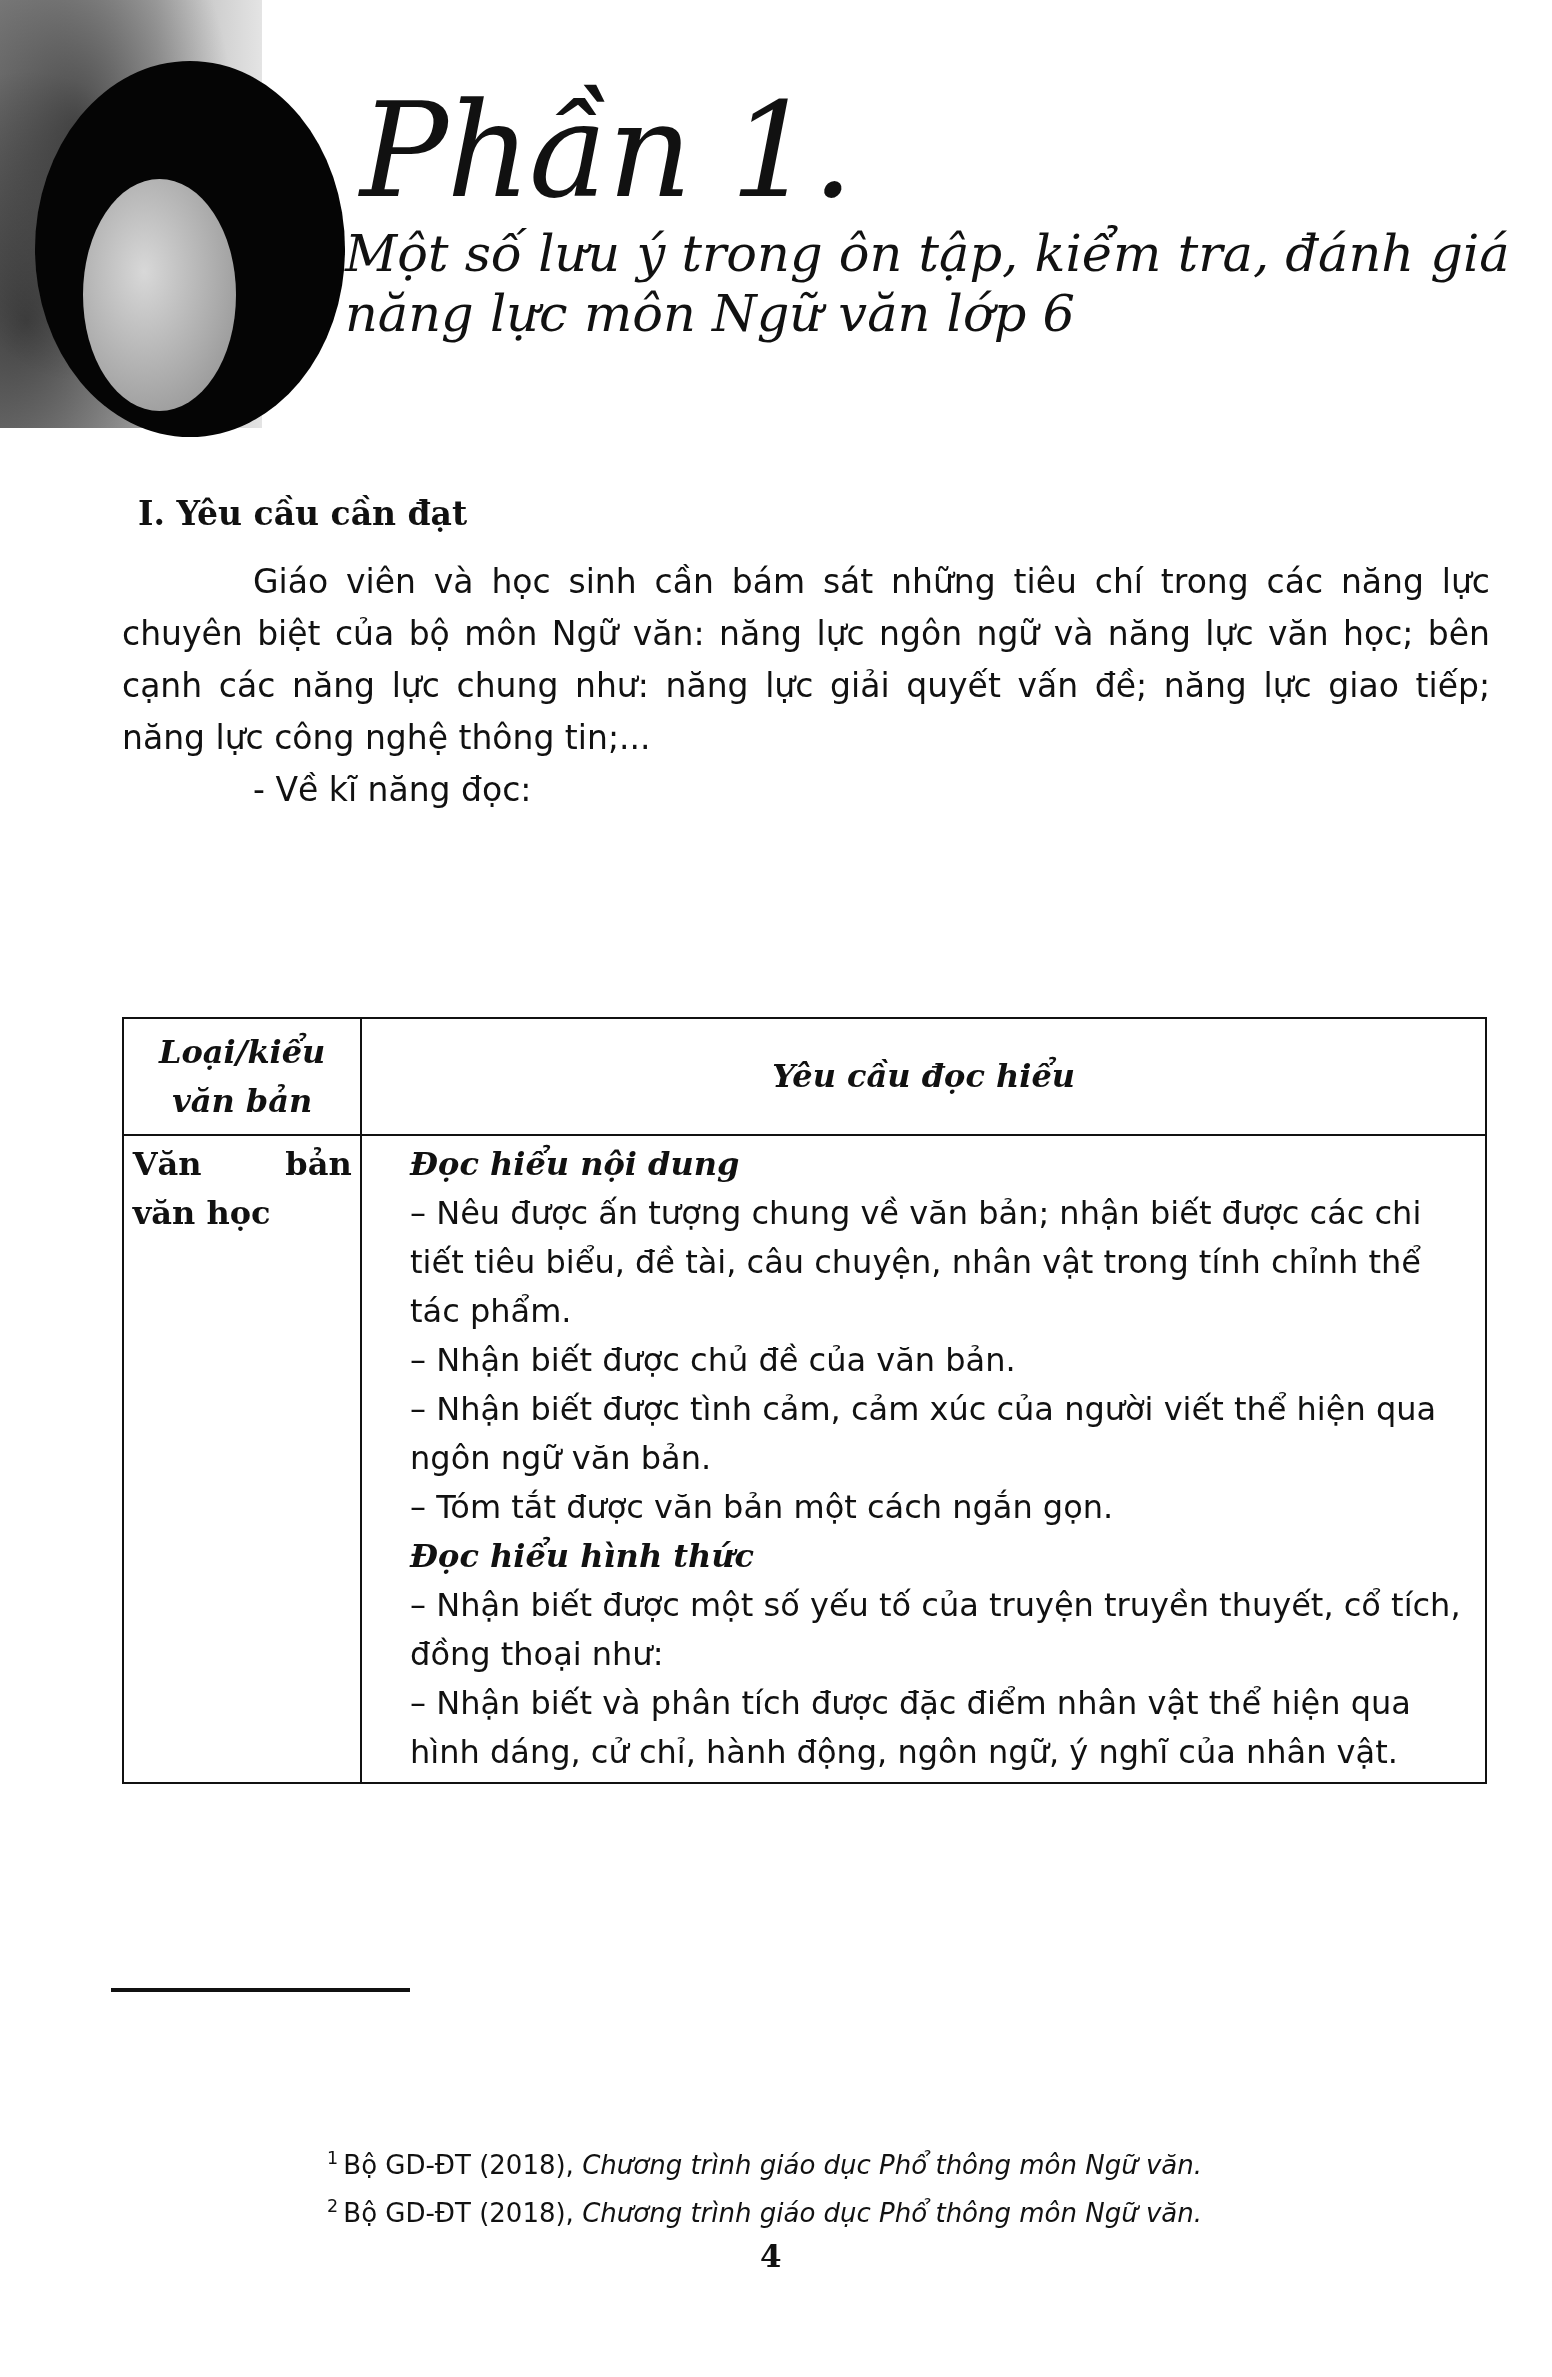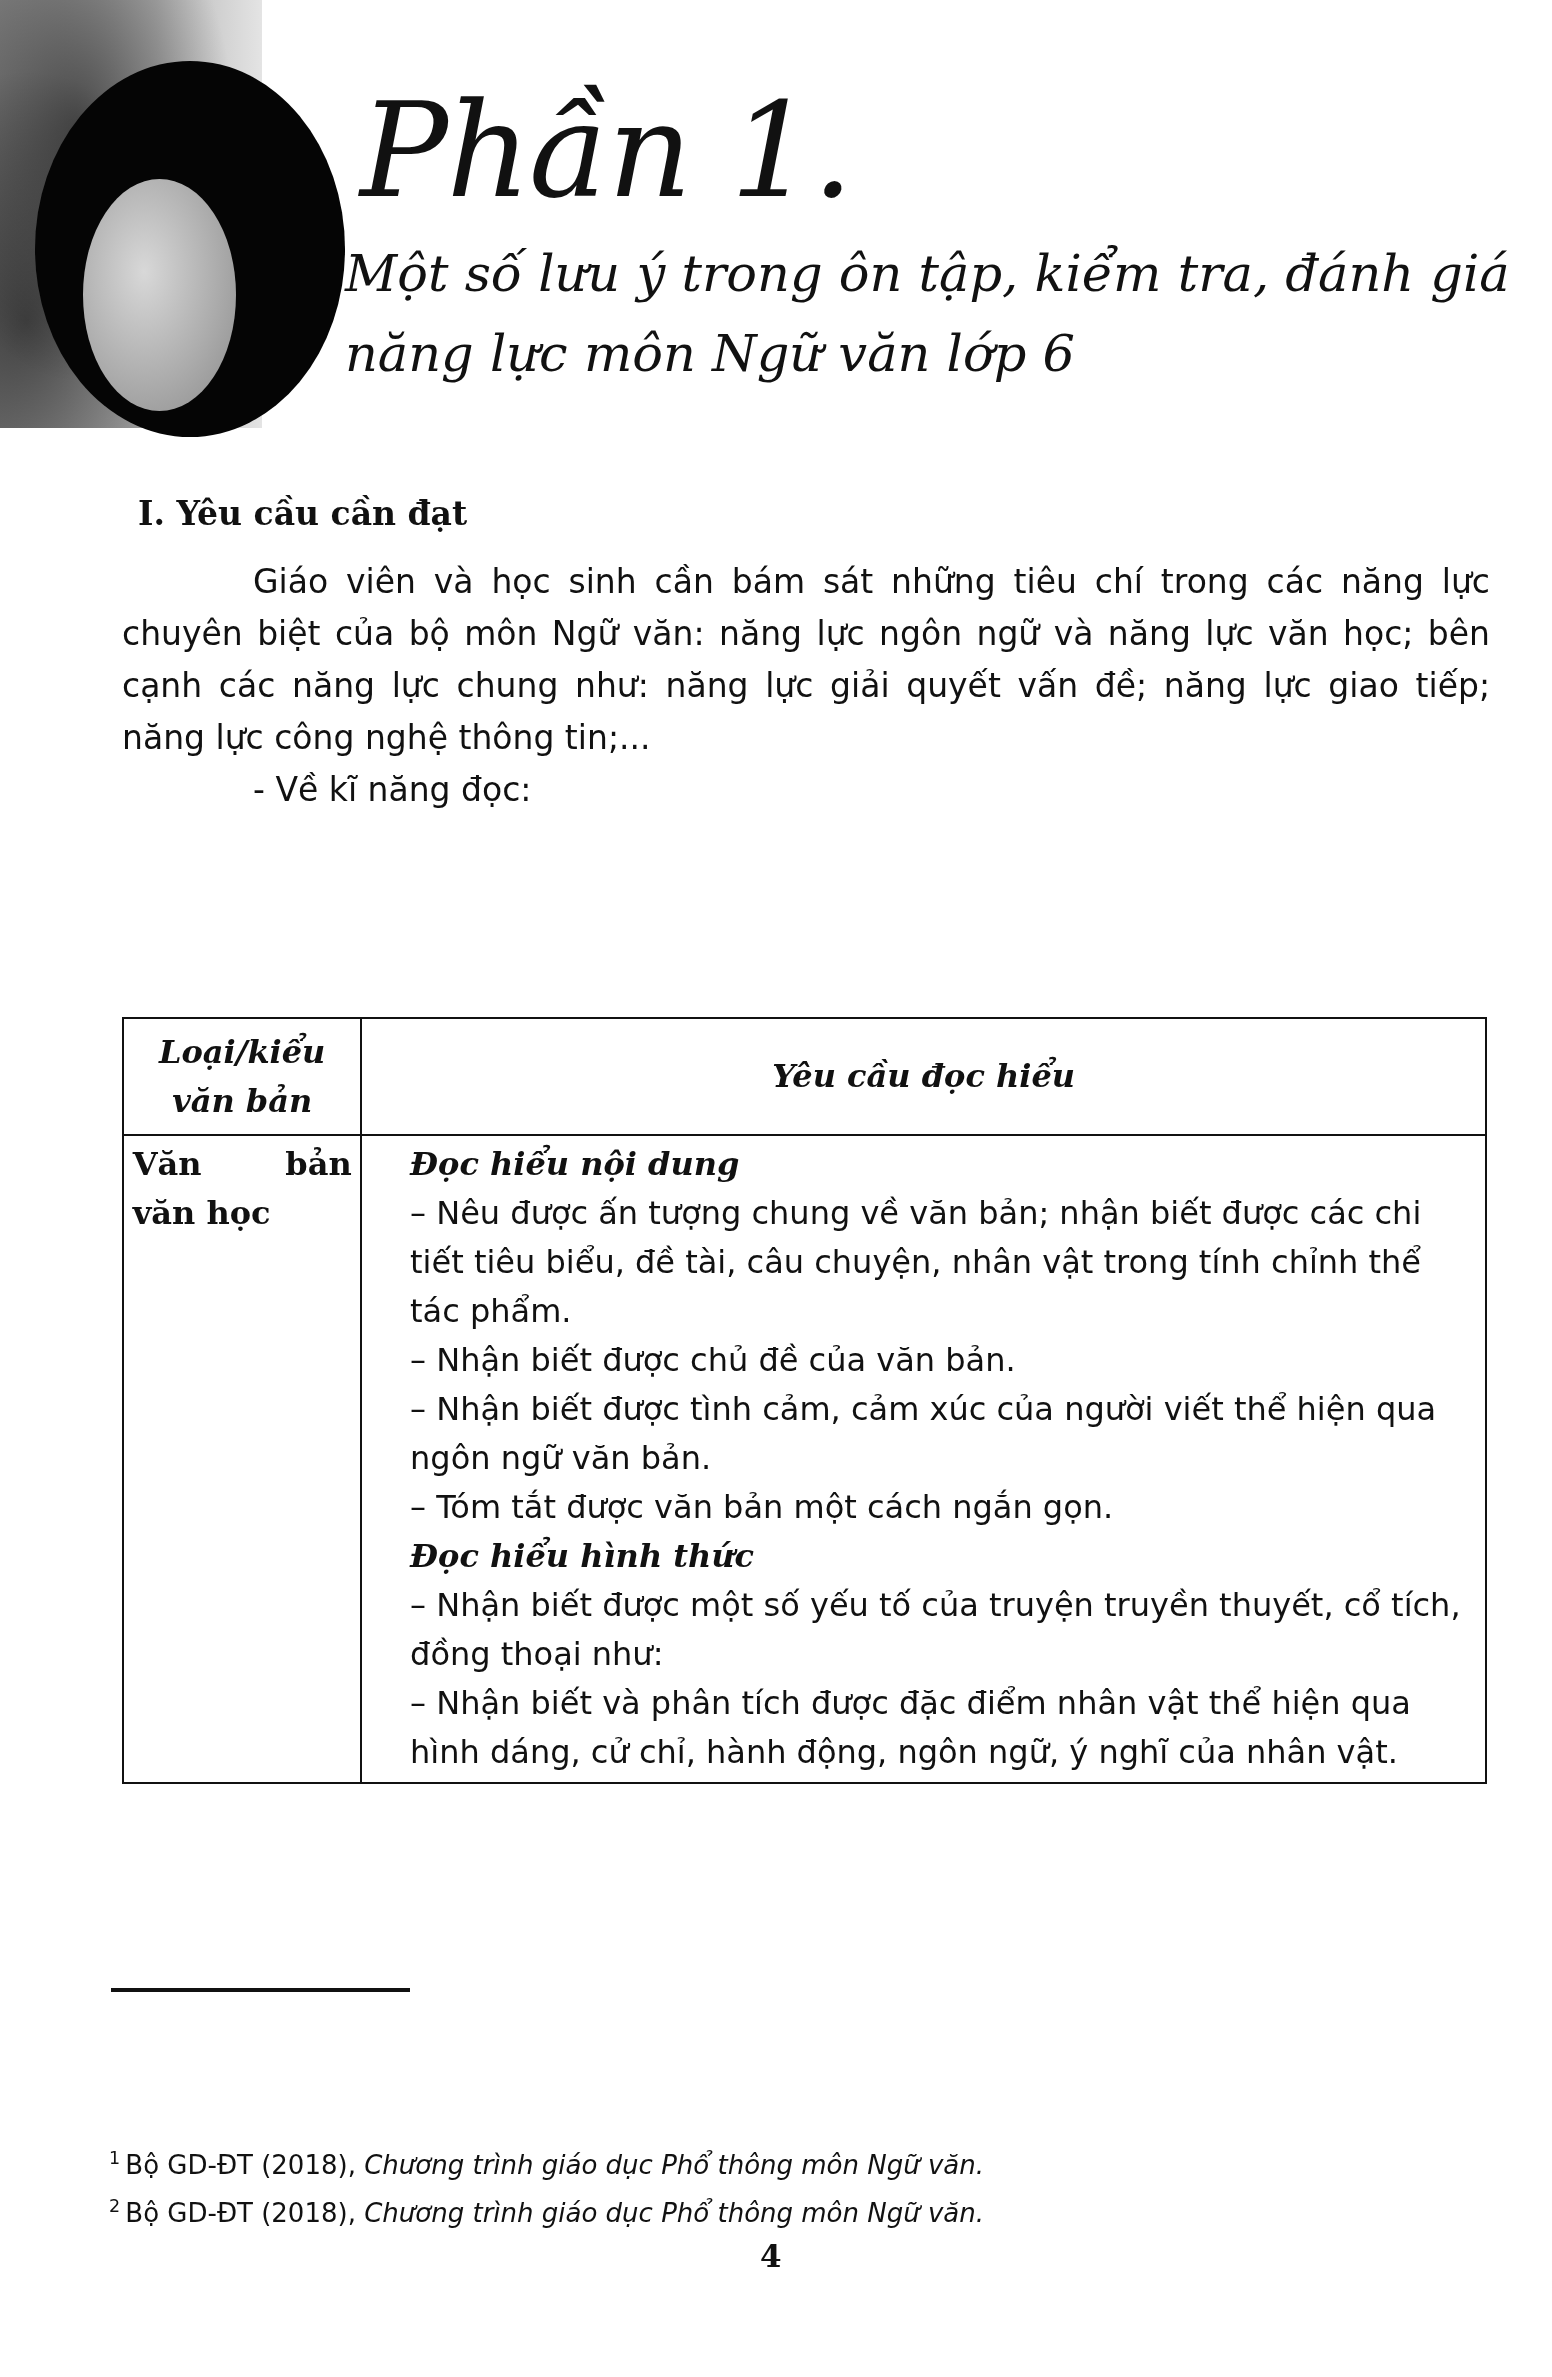--- a/index.html
+++ b/index.html
@@ -27,22 +27,22 @@
       position: absolute; left: 83px; top: 179px; width: 153px; height: 232px;
       border-radius: 50%;
       background: radial-gradient(ellipse at 40% 40%, #d8d8d8, #9a9a9a 80%);
     }
     .part-title {
       position: absolute; left: 345px; top: 70px; font-size: 131px; line-height: 1;
       font-family: "DejaVu Serif", serif; font-style: italic; font-weight: normal;
       letter-spacing: -1.7px;
     }
     .part-subtitle {
-      position: absolute; left: 345px; top: 234px; width: 1171px;
-      font-size: 51px; line-height: 80px; font-style: italic;
+      position: absolute; left: 345px; top: 224px; width: 1171px;
+      font-size: 51px; line-height: 60px; font-style: italic;
       font-family: "DejaVu Serif", serif;
     }
     .content {
       position: absolute; left: 122px; top: 472px; width: 1368px;
       font-family: "DejaVu Sans", sans-serif; font-size: 33px; line-height: 52px;
     }
     .content .section-heading { font-weight: bold; font-family: "DejaVu Serif", serif; font-size: 33px; margin: 16px; }
     .content p { margin: 0; text-align: justify; }
     .content .indent { text-indent: 131px; }
     .content .dash-line { padding-left: 131px; }
@@ -61,21 +61,21 @@
     table.reading td.type span { display: block; text-align-last: left; }
     table.reading td.reqs { padding-top: 3.5px; padding-bottom: 5.2px; }
     .req-heading { font-weight: bold; font-style: italic; font-family: "DejaVu Serif", serif; }
     .req-item { display: block; margin-left: 39px; }
 
     .footnote-rule { position: absolute; left: 111px; top: 1988px; width: 299px; height: 3.5px; background: #111; }
     .footnotes {
       position: absolute; left: 109px; top: 2141px; width: 1311px;
       font-family: "DejaVu Sans", sans-serif; font-size: 26px; line-height: 48px;
     }
-    .footnotes .fn { display: block; }
+    .footnotes .fn { display: block; text-align: center; }
     .footnotes .fn sup { font-size: 17.5px; margin-right: 5.2px; }
     .footnotes em { font-style: italic; }
     .page-number {
       position: absolute; left: 760px; top: 2238px; font-size: 31px; font-weight: bold;
       font-family: "DejaVu Serif", serif;
     }
   </style>
 </head>
 <body>
 

